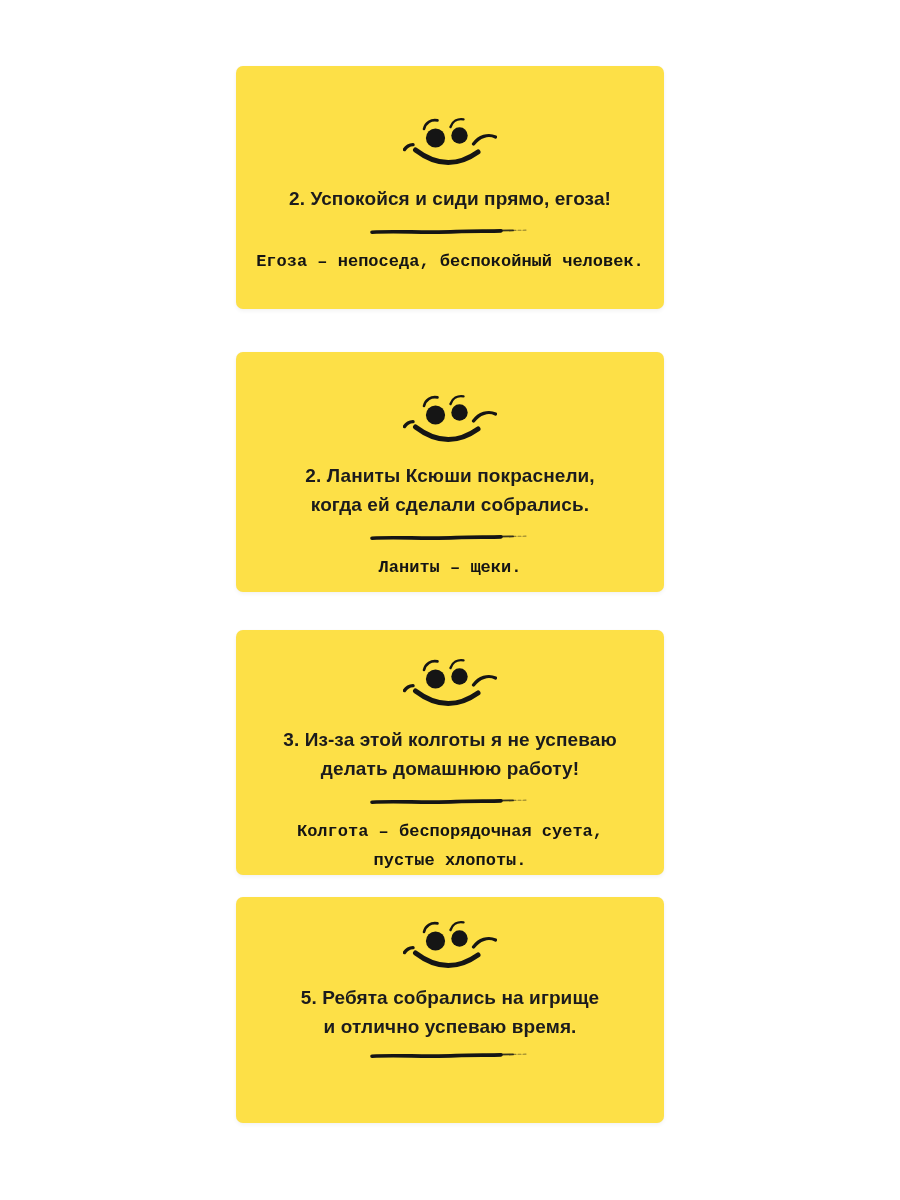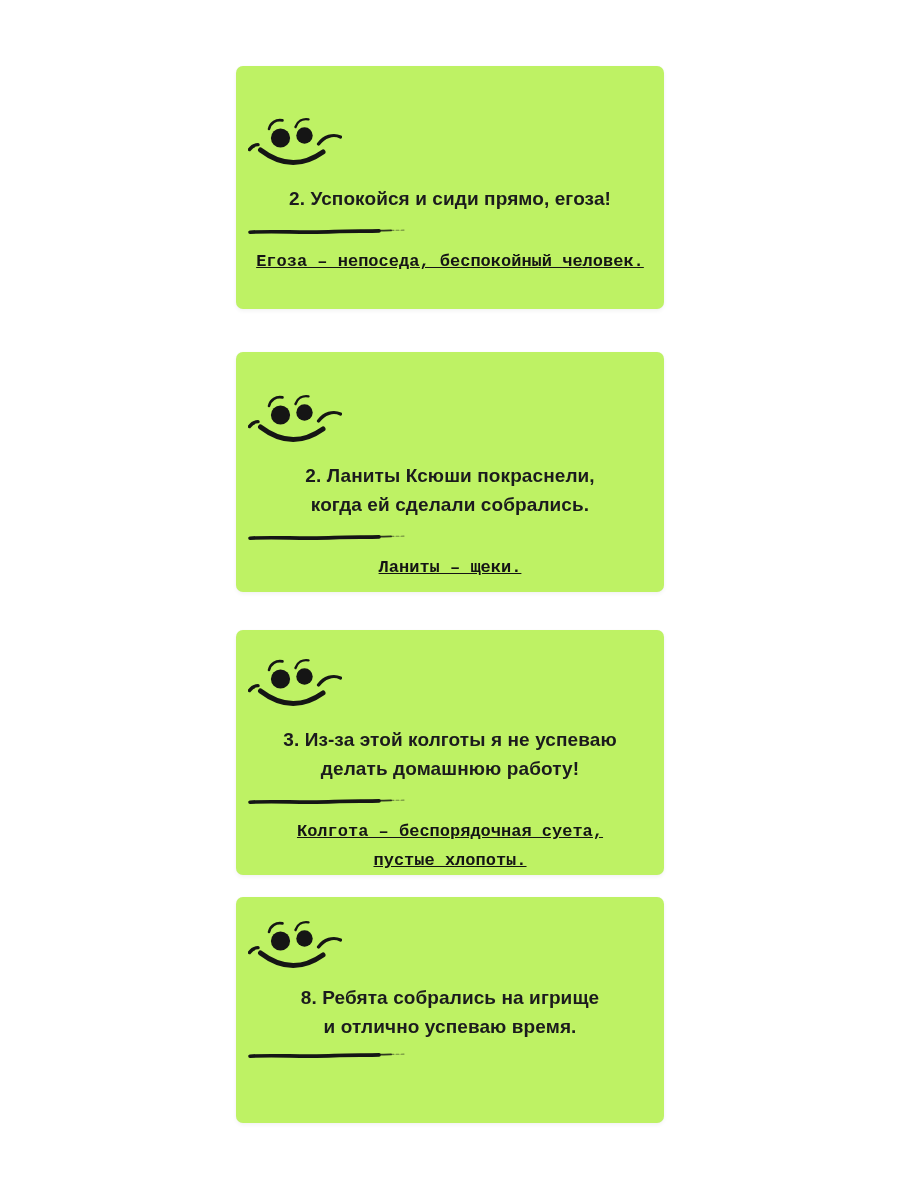--- a/index.html
+++ b/index.html
@@ -14,26 +14,26 @@
     font-family: "Liberation Sans", sans-serif;
   }
   .stack {
     width: 428px;
     margin: 0 auto;
     padding-top: 66px;
   }
   .card {
     box-sizing: border-box;
     width: 428px;
-    background: #bef264;
+    background: #fde047;
     border-radius: 7px;
     box-shadow: 0 0 1px rgba(0,0,0,0.05), 0 2px 4px rgba(0,0,0,0.05);
     display: flex;
     flex-direction: column;
-    align-items: flex-start;
+    align-items: center;
     padding-left: 12px;
     padding-right: 12px;
   }
   .card1 { height: 243px; padding-top: 50px; margin-bottom: 43px; }
   .card2 { height: 240px; padding-top: 41px; margin-bottom: 38px; }
   .card3 { height: 245px; padding-top: 27px; margin-bottom: 22px; }
   .card4 { height: 226px; padding-top: 22px; }
 
   .smiley {
     display: block;
@@ -64,21 +64,21 @@
 
   .definition {
     width: 100%;
     text-align: center;
     font-family: "Liberation Mono", monospace;
     font-size: 17px;
     line-height: 29px;
     font-weight: 700;
     color: #141414;
   }
-  .definition .line { display: block; white-space: nowrap; text-decoration: underline; }
+  .definition .line { display: block; white-space: nowrap; }
 </style>
 </head>
 <body>
 
 <svg width="0" height="0" style="position:absolute" aria-hidden="true">
   <defs>
     <g id="smiley-art" stroke="#151515" fill="none" stroke-linecap="round">
       <path d="M21 13 C 22.5 6.5, 28 3.2, 34.5 4.4" stroke-width="2.6"></path>
       <circle cx="32.5" cy="22" r="9.6" fill="#151515" stroke="none"></circle>
       <path d="M47.5 11 C 49.5 5.2, 54.5 2.4, 60.5 3.4" stroke-width="2.4"></path>
@@ -146,21 +146,21 @@
       <span class="line">Колгота – беспорядочная суета,</span>
       <span class="line">пустые хлопоты.</span>
     </div>
   </div>
 
   <div class="card card4">
     <svg class="smiley" width="94" height="58" viewBox="0 0 94 58">
         <use href="#smiley-art"></use>
       </svg>
     <div class="sentence">
-      <span class="line">8. Ребята собрались на игрище</span>
+      <span class="line">5. Ребята собрались на игрище</span>
       <span class="line">и отлично успеваю время.</span>
     </div>
     <svg class="divider" width="160" height="10" viewBox="0 0 160 10">
         <use href="#divider-art"></use>
       </svg>
   </div>
 
 </div>
 
 </body></html>

